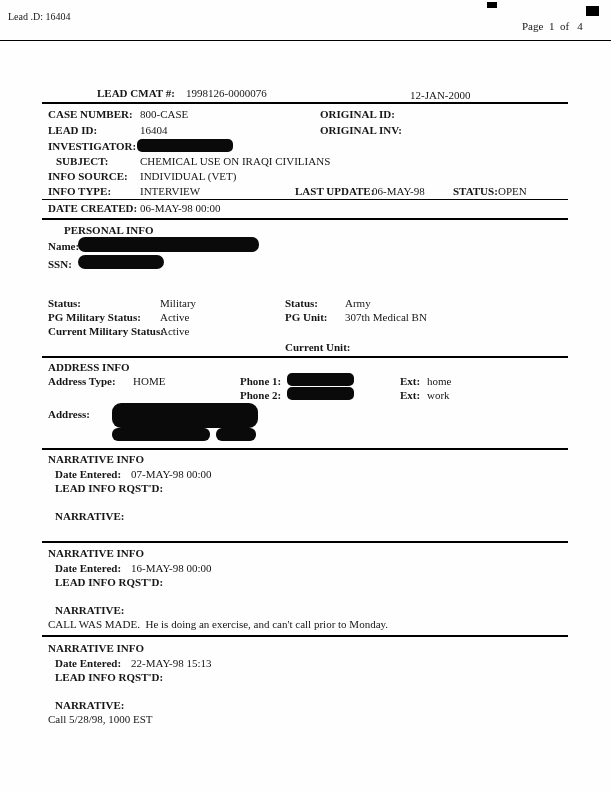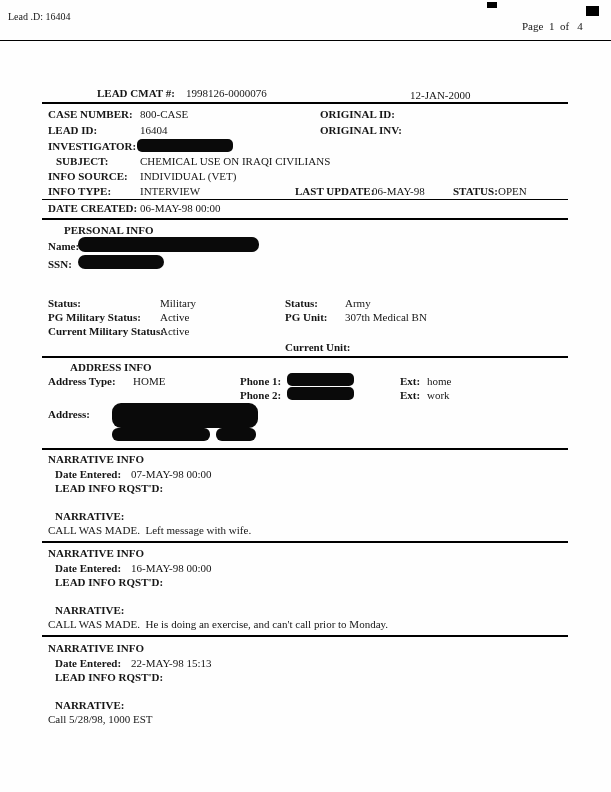--- a/index.html
+++ b/index.html
@@ -89,21 +89,21 @@
   <span class="t b" style="left:285px; top:311px;">PG Unit:</span>
   <span class="t" style="left:345px; top:311px;">307th Medical BN</span>
 
   <span class="t b" style="left:48px; top:325px;">Current Military Status:</span>
   <span class="t" style="left:160px; top:325px;">Active</span>
 
   <span class="t b" style="left:285px; top:341px;">Current Unit:</span>
 
   <div class="rule2" style="left:42px; top:356px; width:526px;"></div>
 
-  <span class="t b" style="left:48px; top:361px;margin-left:22px;">ADDRESS INFO</span>
+  <span class="t b" style="left:48px; top:361px;">ADDRESS INFO</span>
 
   <span class="t b" style="left:48px; top:375px;">Address Type:</span>
   <span class="t" style="left:133px; top:375px;">HOME</span>
   <span class="t b" style="left:240px; top:375px;">Phone 1:</span>
   <div class="redact" style="left:287px; top:373px; width:67px; height:13px;"></div>
   <span class="t b" style="left:400px; top:375px;">Ext:</span>
   <span class="t" style="left:427px; top:375px;">home</span>
 
   <span class="t b" style="left:240px; top:389px;">Phone 2:</span>
   <div class="redact" style="left:287px; top:387px; width:67px; height:13px;"></div>
@@ -115,21 +115,20 @@
   <div class="redact" style="left:112px; top:428px; width:98px; height:13px; border-radius:6px;"></div>
   <div class="redact" style="left:216px; top:428px; width:40px; height:13px; border-radius:6px;"></div>
 
   <div class="rule2" style="left:42px; top:448px; width:526px;"></div>
 
   <span class="t b" style="left:48px; top:453px;">NARRATIVE INFO</span>
   <span class="t b" style="left:55px; top:468px;">Date Entered:</span>
   <span class="t" style="left:131px; top:468px;">07-MAY-98 00:00</span>
   <span class="t b" style="left:55px; top:482px;">LEAD INFO RQST'D:</span>
   <span class="t b" style="left:55px; top:510px;">NARRATIVE:</span>
-  <span class="t" style="left:48px; top:524px;">CALL WAS MADE.  Left message with wife.</span>
   <div class="rule2" style="left:42px; top:541px; width:526px;"></div>
 
   <span class="t b" style="left:48px; top:547px;">NARRATIVE INFO</span>
   <span class="t b" style="left:55px; top:562px;">Date Entered:</span>
   <span class="t" style="left:131px; top:562px;">16-MAY-98 00:00</span>
   <span class="t b" style="left:55px; top:576px;">LEAD INFO RQST'D:</span>
   <span class="t b" style="left:55px; top:604px;">NARRATIVE:</span>
   <span class="t" style="left:48px; top:618px;">CALL WAS MADE.  He is doing an exercise, and can't call prior to Monday.</span>
   <div class="rule2" style="left:42px; top:635px; width:526px;"></div>
 

